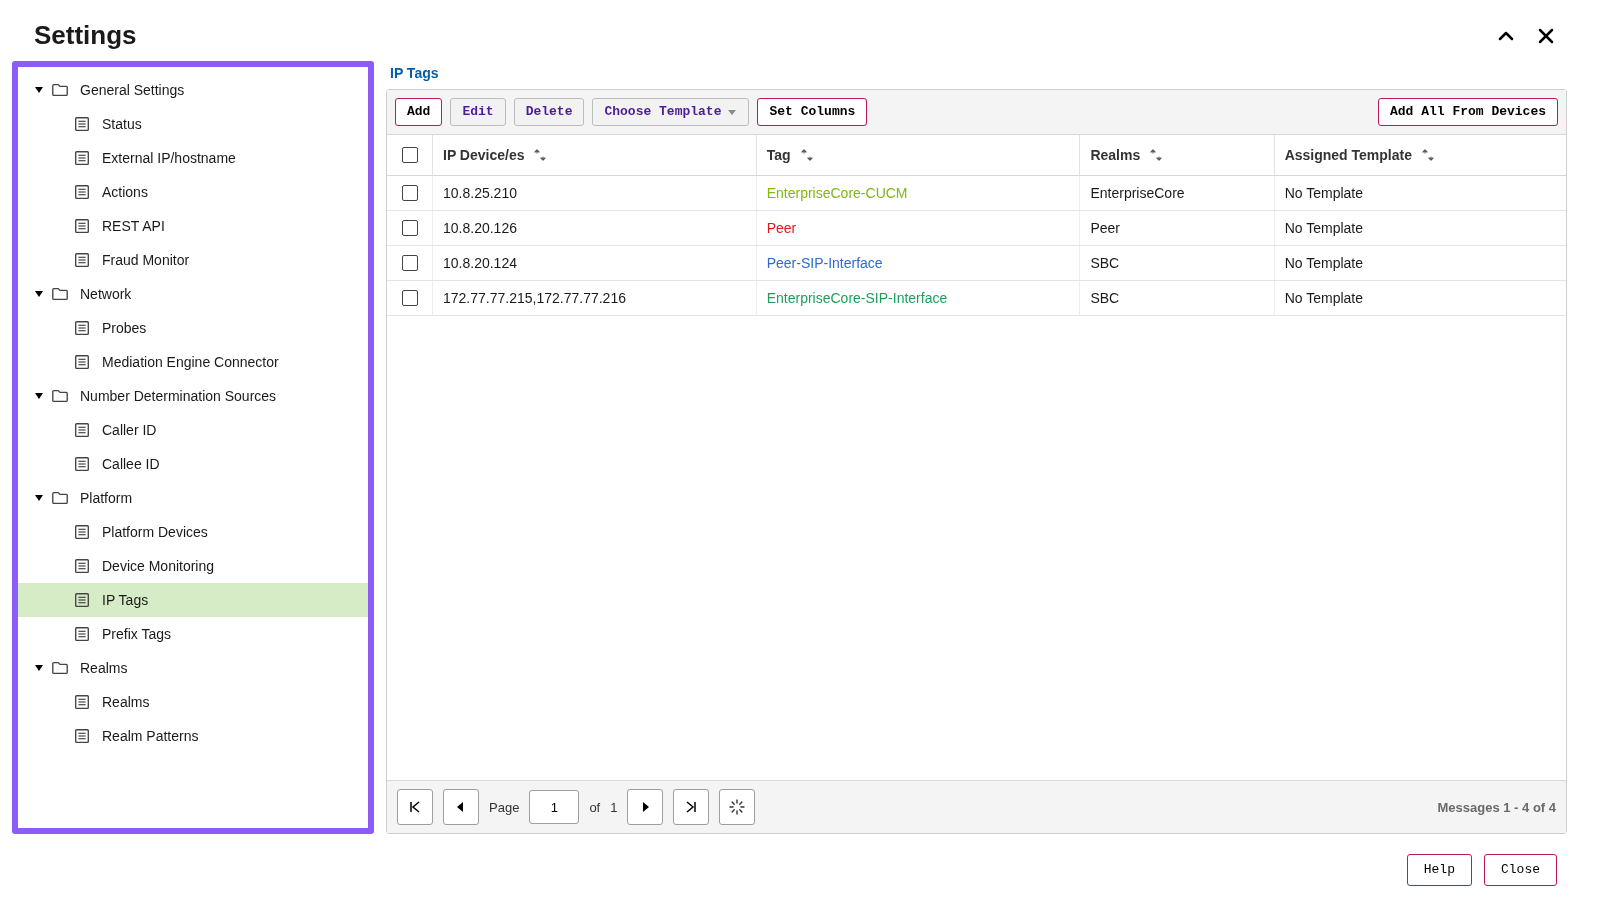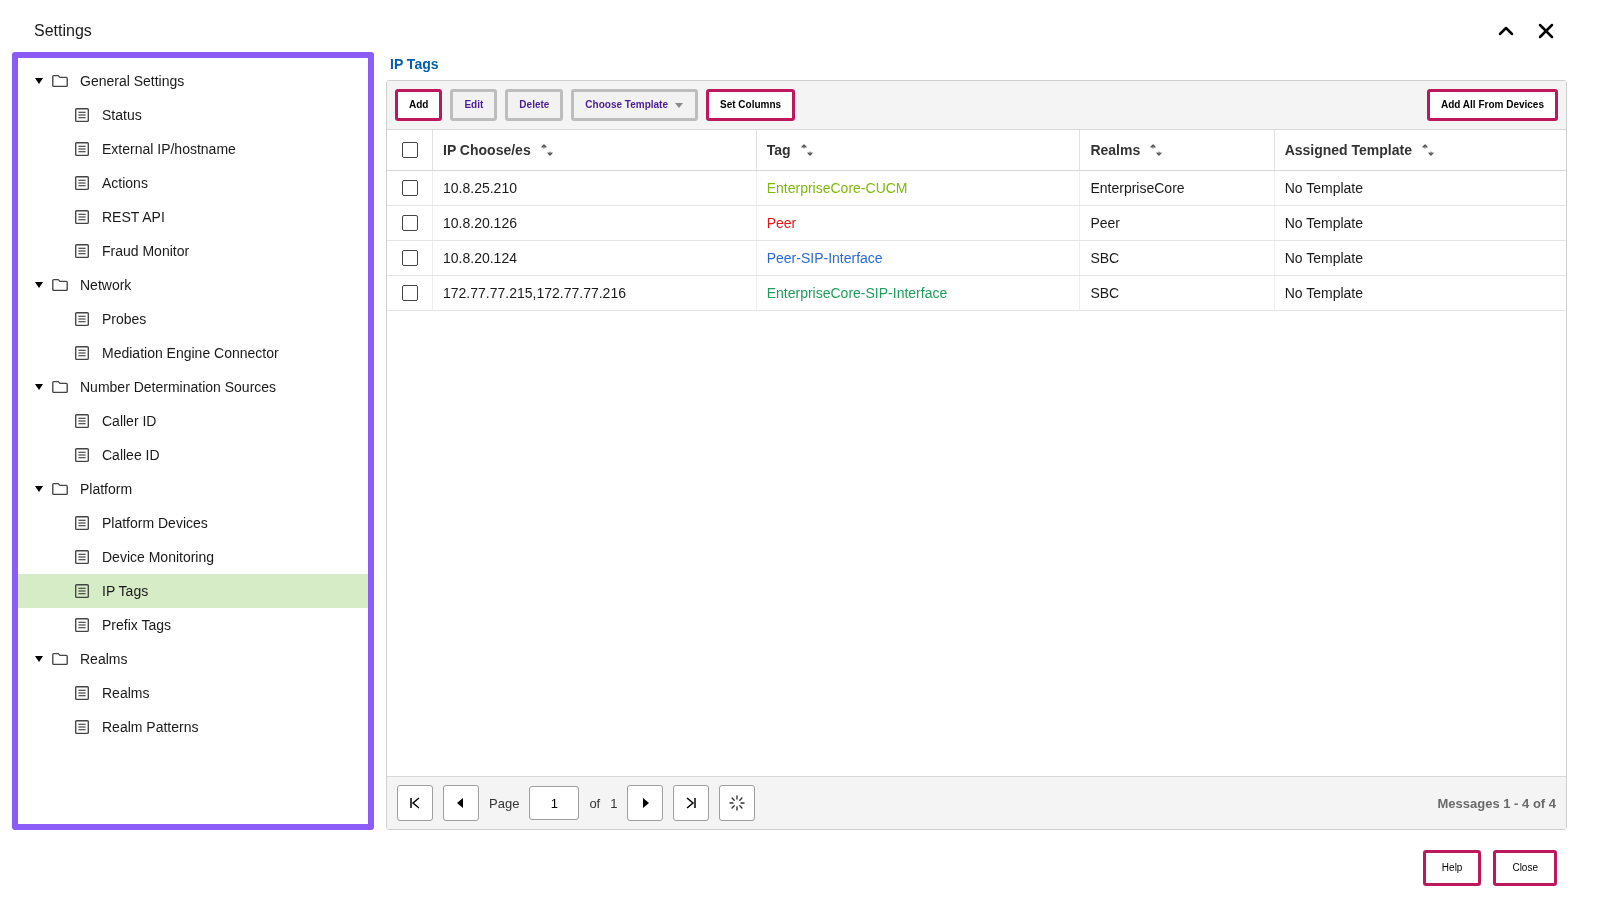--- a/index.html
+++ b/index.html
@@ -29,22 +29,22 @@
   }
 
   
   .dlg-header {
     display: flex;
     align-items: center;
     justify-content: space-between;
     padding: 0 10px 10px 24px;
   }
   .dlg-title {
-    font-size: 16px;
-    font-weight: 400;
+    font-size: 26px;
+    font-weight: 700;
   }
   .dlg-header-btns {
     display: flex;
     gap: 18px;
     align-items: center;
   }
   .hdr-icon {
     width: 22px;
     height: 22px;
     cursor: pointer;
@@ -142,27 +142,27 @@
   .toolbar {
     display: flex;
     align-items: center;
     gap: 8px;
     padding: 8px;
     border-bottom: 1px solid #d7d7d7;
     background:#f4f4f4;
   }
   .toolbar .spacer { flex: 1; }
   .btn {
-    border: 3px solid #be185d;
+    border: 1px solid #be185d;
     background: #ffffff;
     border-radius: 3px;
     padding: 5px 11px;
-    font-size: 10px;
+    font-size: 13px;
     font-weight: 700;
-    font-family: Liberation Sans, sans-serif;
+    font-family: Liberation Mono, monospace;
     cursor: pointer;
     display: inline-flex;
     align-items: center;
     gap: 6px;
     line-height: 16px;
   }
   .btn.disabled {
     color: #4c1d95;
     border-color: #bdbdbd;
     background: #f2f2f2;
@@ -550,21 +550,21 @@
         <div class="spacer"></div>
         <button class="btn">Add All From Devices</button>
       </div>
 
       <div class="grid">
         <div class="grid-header">
           <div class="cell check">
             <span class="chk"></span>
           </div>
           <div class="cell">
-            <span>IP Choose/es</span>
+            <span>IP Device/es</span>
             <span class="sort-icon">
               <svg width="12" height="12" viewBox="0 0 12 12">
                   <path d="M3 4 L3 1 M3 1 L1 3 M3 1 L5 3 M9 8 L9 11 M9 11 L7 9 M9 11 L11 9" stroke="#555" stroke-width="1.2" fill="none" stroke-linecap="round"></path>
                 </svg>
             </span>
           </div>
           <div class="cell">
             <span>Tag</span>
             <span class="sort-icon">
               <svg width="12" height="12" viewBox="0 0 12 12">

